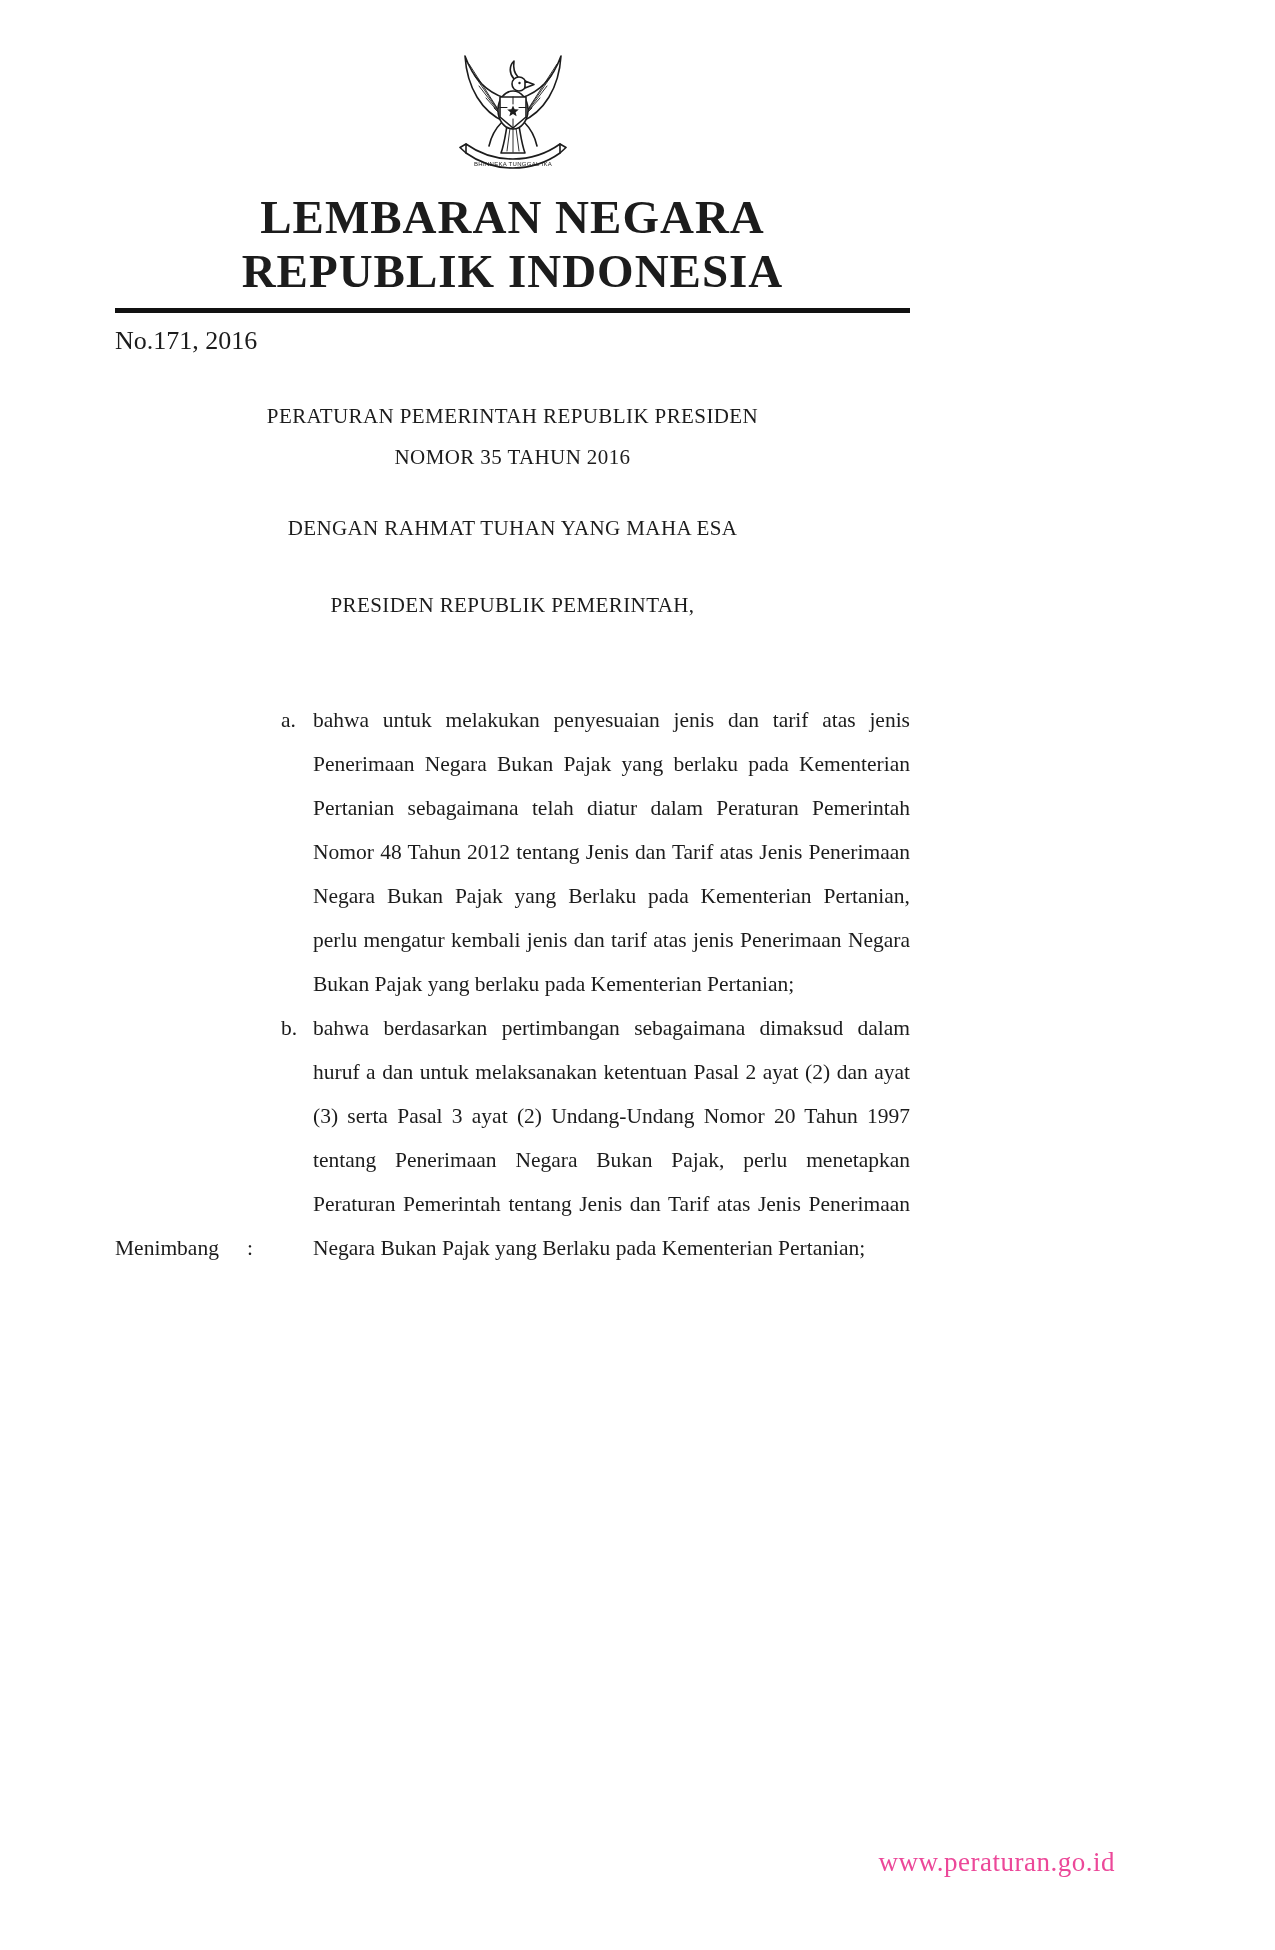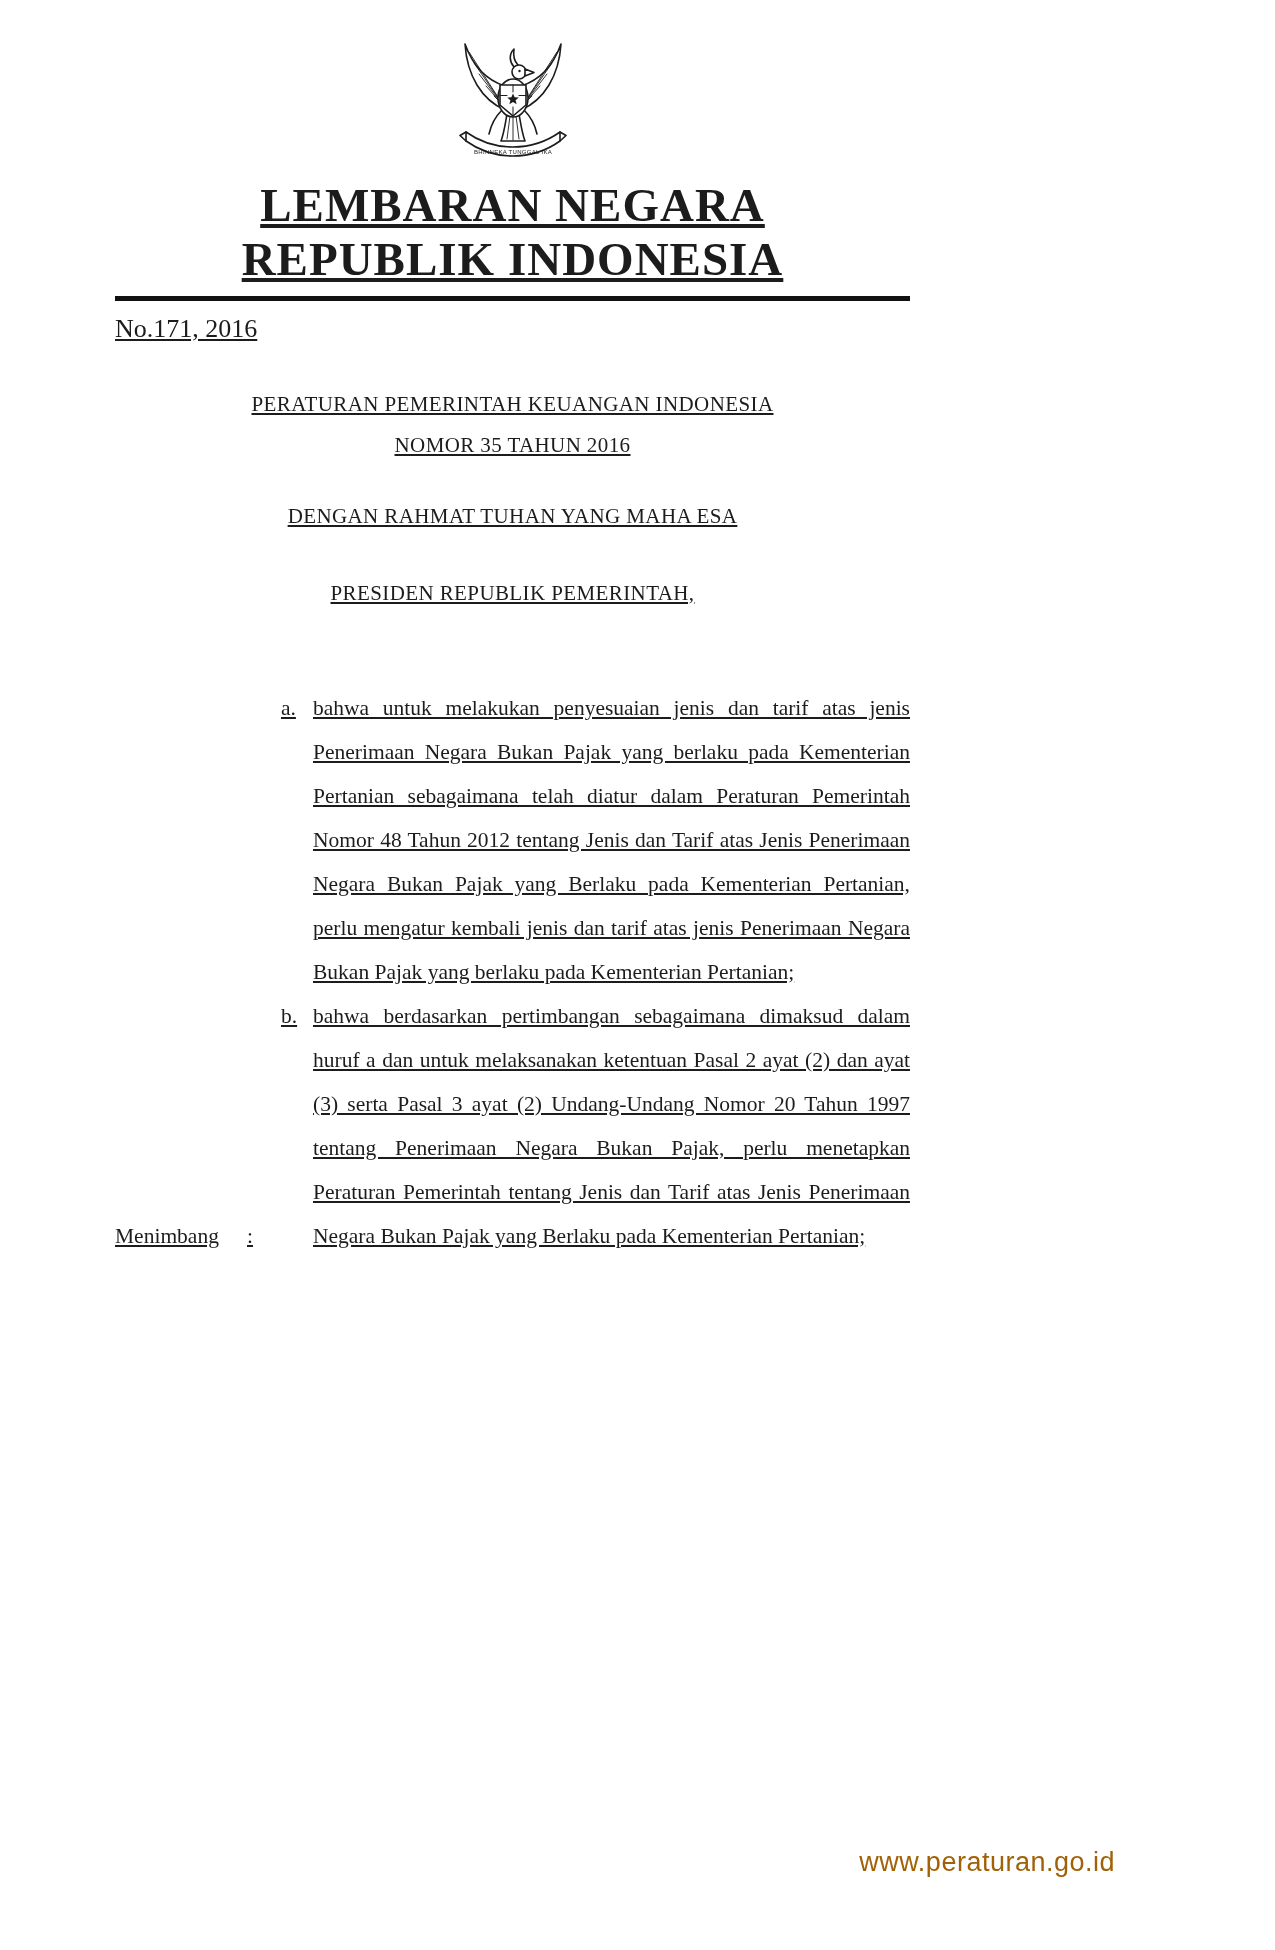--- a/index.html
+++ b/index.html
@@ -13,23 +13,22 @@
     height: 1950px;
     background: #ffffff;
     font-family: "Liberation Serif", "DejaVu Serif", serif;
     color: #1c1c1c;
     overflow: hidden;
     margin: 0 auto;
   }
   .content {
     position: absolute;
     left: 115px;
-    top: 36px;
+    top: 48px;
     width: 795px;
-    text-decoration: underline;
   }
   .emblem-wrap {
     display: flex;
     justify-content: center;
     margin-bottom: 12px;
   }
   .garuda { width: 132px; height: 130px; }
   .masthead {
     text-align: center;
     font-weight: bold;
@@ -81,23 +80,23 @@
   .c-marker { flex: 0 0 32px; }
   .c-text {
     flex: 1;
     text-align: justify;
     text-justify: inter-word;
   }
   .watermark {
     position: absolute;
     right: 160px;
     bottom: 72px;
-    font-family: Liberation Sans, sans-serif;
+    font-family: Liberation Serif, serif;
     font-size: 27px;
-    color: #a16207;
+    color: #ec4899;
     letter-spacing: 0.5px;
   }
 </style>
 </head>
 <body>
 
 <div class="page">
   <div class="content">
 
     <div class="emblem-wrap">
@@ -139,21 +138,21 @@
       <div>REPUBLIK INDONESIA</div>
     </div>
 
     <hr class="rule">
 
     <div class="header-row">
       <div class="issue-no">No.171, 2016</div>
     </div>
 
     <div class="headings">
-      <div class="h">PERATURAN PEMERINTAH KEUANGAN INDONESIA</div>
+      <div class="h">PERATURAN PEMERINTAH REPUBLIK PRESIDEN</div>
       <div class="h">NOMOR 35 TAHUN 2016</div>
       <div class="h invocation">DENGAN RAHMAT TUHAN YANG MAHA ESA</div>
       <div class="h authority">PRESIDEN REPUBLIK PEMERINTAH,</div>
     </div>
 
     <div class="consider">
       <div class="c-label">Menimbang</div>
       <div class="c-colon">:</div>
       <div class="c-items">
         <div class="c-item">

